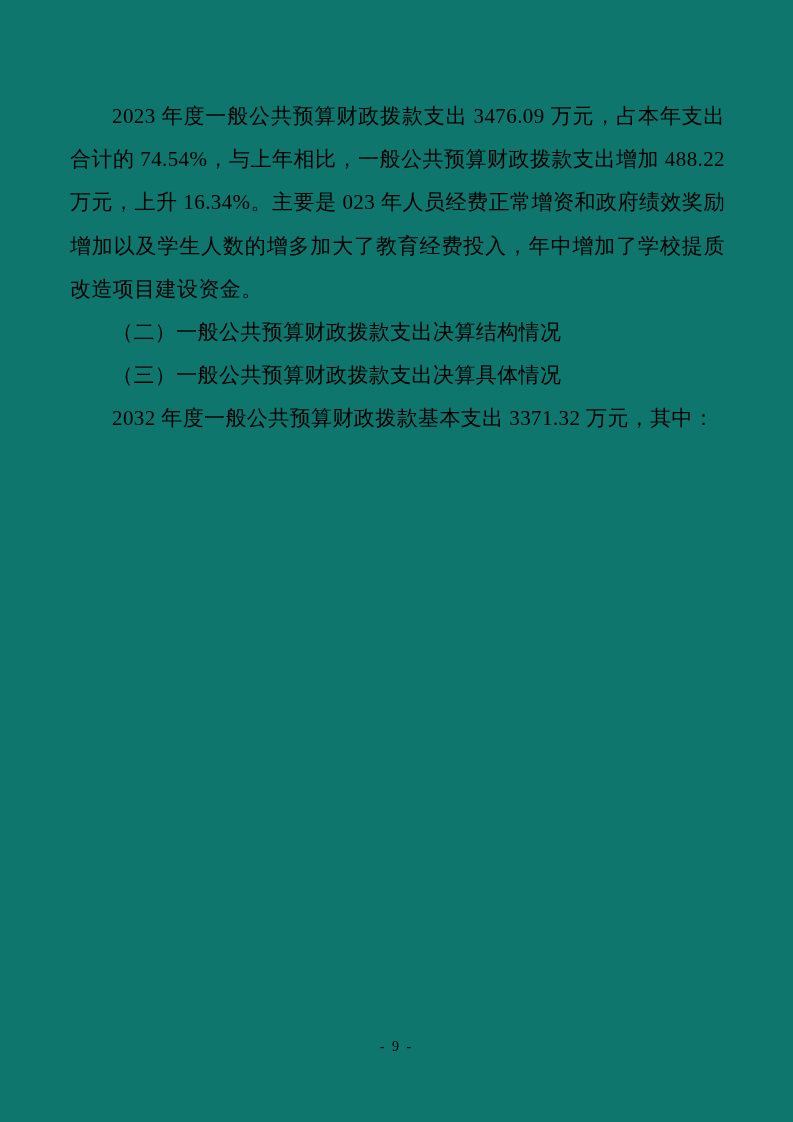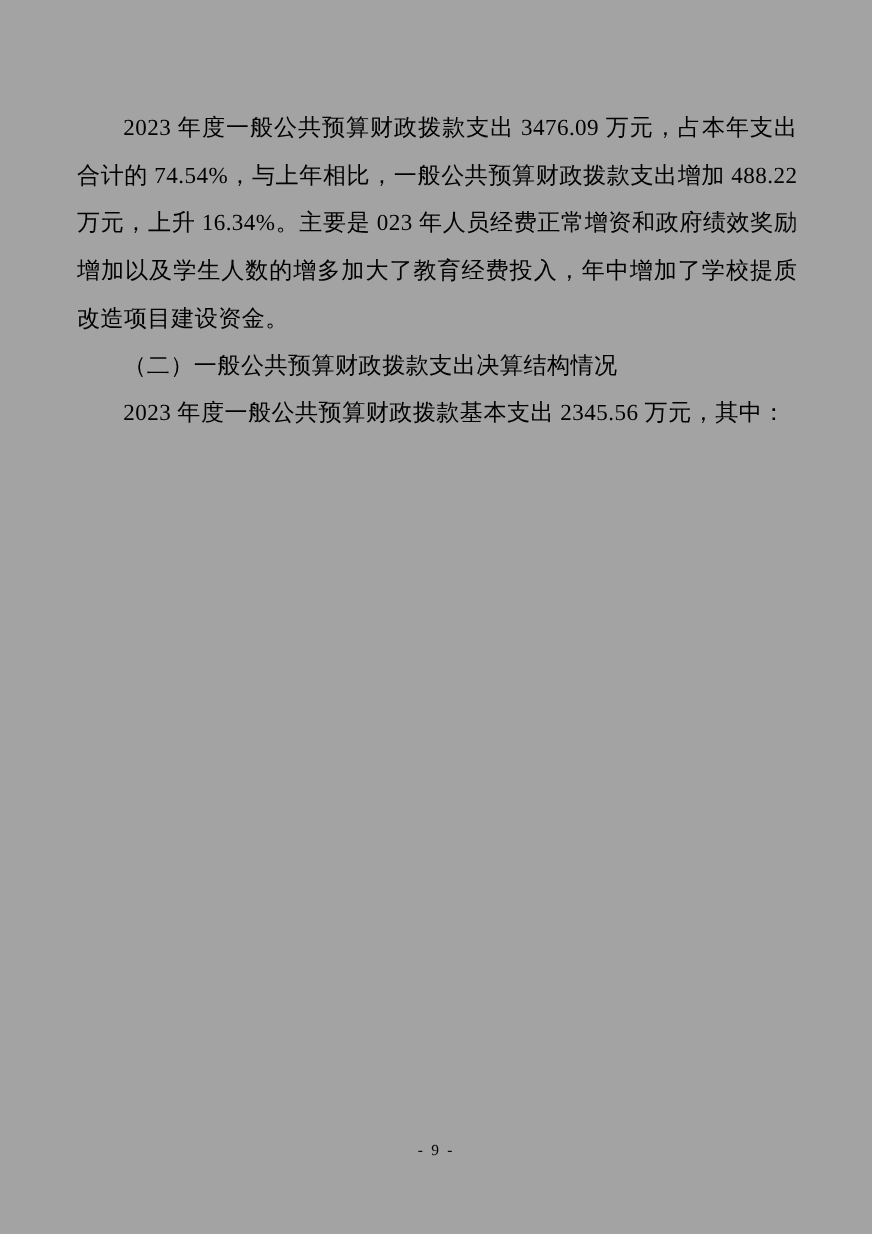--- a/index.html
+++ b/index.html
@@ -4,21 +4,21 @@
 <style>
   html, body {
     margin: 0;
     padding: 0;
     background: #ffffff;
   }
   .page {
     position: relative;
     width: 793px;
     height: 1122px;
-    background: #a3a3a3;
+    background: #0f766e;
     color: #000000;
     font-family: "Liberation Serif", "DejaVu Serif", serif;
     overflow: hidden;
   }
   .content {
     position: absolute;
     top: 95px;
     left: 70px;
     width: 655px;
   }
@@ -53,16 +53,17 @@
     color: #000000;
   }
 </style>
 </head>
 <body>
 
 <div class="page">
   <div class="content">
     <p class="para">2023 年度一般公共预算财政拨款支出 3476.09 万元，占本年支出合计的 74.54%，与上年相比，一般公共预算财政拨款支出增加 488.22 万元，上升 16.34%。主要是 023 年人员经费正常增资和政府绩效奖励增加以及学生人数的增多加大了教育经费投入，年中增加了学校提质改造项目建设资金。</p>
     <p class="heading">（二）一般公共预算财政拨款支出决算结构情况</p>
-    <p class="para">2023 年度一般公共预算财政拨款基本支出 2345.56 万元，其中：</p>
+    <p class="heading">（三）一般公共预算财政拨款支出决算具体情况</p>
+    <p class="para">2032 年度一般公共预算财政拨款基本支出 3371.32 万元，其中：</p>
   </div>
   <div class="footer">- 9 -</div>
 </div>
 
 </body></html>

